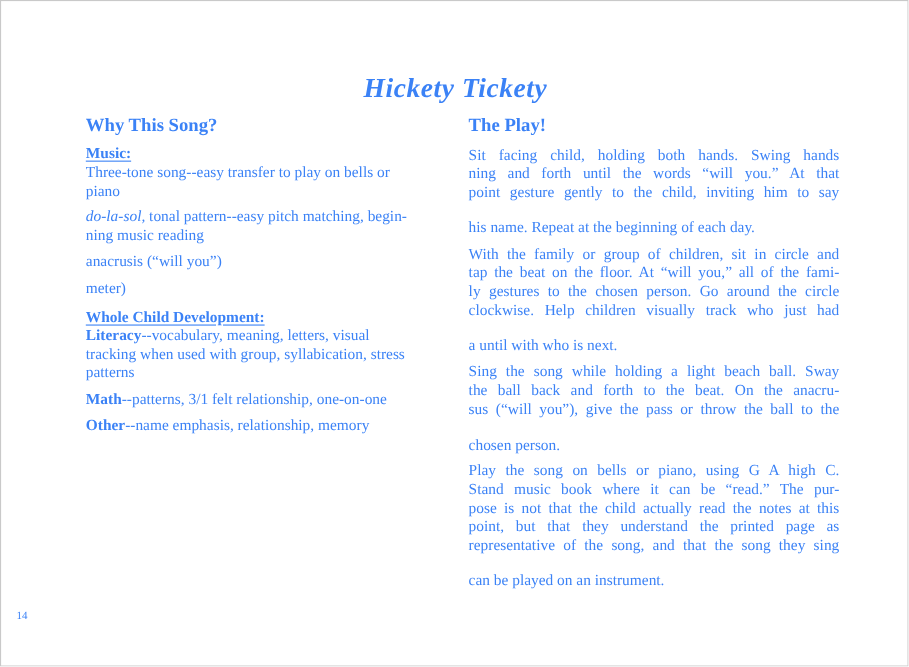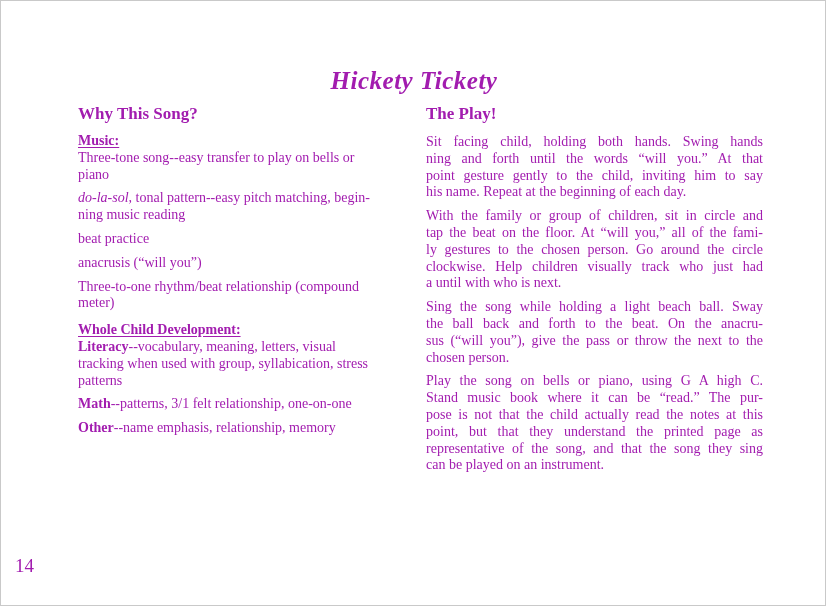--- a/index.html
+++ b/index.html
@@ -4,21 +4,21 @@
 <style>
   html, body { margin: 0; padding: 0; background: #ffffff; }
   .page {
     position: relative;
     width: 826px;
     height: 606px;
     box-sizing: border-box;
     background: #ffffff;
     border: 1px solid #c9c9c9;
     font-family: "Liberation Serif", serif;
-    color: #a21caf;
+    color: #3b82f6;
     overflow: hidden;
   }
   .doc-title {
     position: absolute;
     top: 66px;
     left: 0;
     width: 826px;
     text-align: center;
     font-size: 25px;
     font-weight: bold;
@@ -51,26 +51,26 @@
   }
   .bold { font-weight: bold; }
   .ital { font-style: italic; }
   .rpara { margin: 0 0 7px 0; }
   .jl {
     display: block;
     white-space: nowrap;
     text-align: justify;
     text-align-last: justify;
   }
-  .jl.last { text-align-last: left; }
+  .jl.last { text-align-last: left; margin-top: 16px; }
   .page-number {
     position: absolute;
     left: 14px;
     top: 554px;
-    font-size: 19px;
+    font-size: 10px;
   }
 </style>
 </head>
 <body>
 
 <div class="page">
 
   <div class="doc-title">Hickety Tickety</div>
 
   <div class="columns">
@@ -83,30 +83,26 @@
           <span class="ln"><span class="lbl">Music:</span></span>
           <span class="ln">Three-tone song--easy transfer to play on bells or</span>
           <span class="ln">piano</span>
         </div>
 
         <div class="blk">
           <span class="ln"><span class="ital">do-la-sol,</span><span> tonal pattern--easy pitch matching, begin-</span></span>
           <span class="ln">ning music reading</span>
         </div>
 
-        <div class="blk">
-          <span class="ln">beat practice</span>
-        </div>
 
         <div class="blk">
           <span class="ln">anacrusis (“will you”)</span>
         </div>
 
         <div class="blk">
-          <span class="ln">Three-to-one rhythm/beat relationship (compound</span>
           <span class="ln">meter)</span>
         </div>
 
         <div class="blk section-gap">
           <span class="ln"><span class="lbl">Whole Child Development:</span></span>
           <span class="ln"><span class="bold">Literacy</span><span>--vocabulary, meaning, letters, visual</span></span>
           <span class="ln">tracking when used with group, syllabication, stress</span>
           <span class="ln">patterns</span>
         </div>
 
@@ -133,21 +129,21 @@
           <p class="rpara">
             <span class="jl">With the family or group of children, sit in circle and</span>
             <span class="jl">tap the beat on the floor.  At “will you,” all of the fami-</span>
             <span class="jl">ly gestures to the chosen person.  Go around the circle</span>
             <span class="jl">clockwise.  Help children visually track who just had</span>
             <span class="jl last">a until with who is next.</span>
           </p>
           <p class="rpara">
             <span class="jl">Sing the song while holding a light beach ball. Sway</span>
             <span class="jl">the ball back and forth to the beat.  On the anacru-</span>
-            <span class="jl">sus (“will you”), give the pass or throw the next to the</span>
+            <span class="jl">sus (“will you”), give the pass or throw the ball to the</span>
             <span class="jl last">chosen person.</span>
           </p>
           <p class="rpara">
             <span class="jl">Play the song on bells or piano, using  G A high C.</span>
             <span class="jl">Stand music book where it can be “read.”  The pur-</span>
             <span class="jl">pose is not that the child actually read the notes at this</span>
             <span class="jl">point, but that they understand the printed page as</span>
             <span class="jl">representative of the song, and that the song they sing</span>
             <span class="jl last">can be played on an instrument.</span>
           </p>

